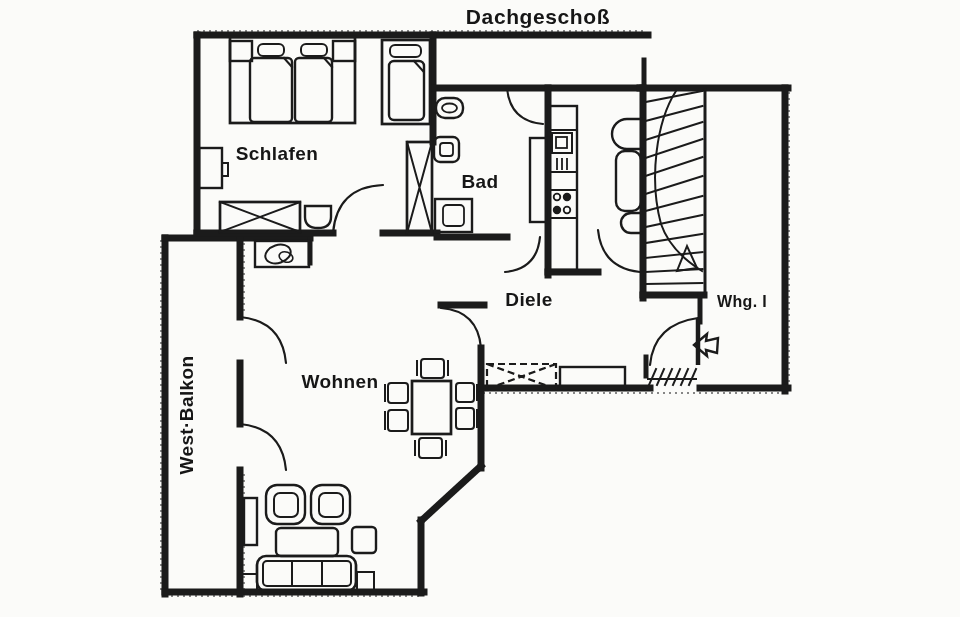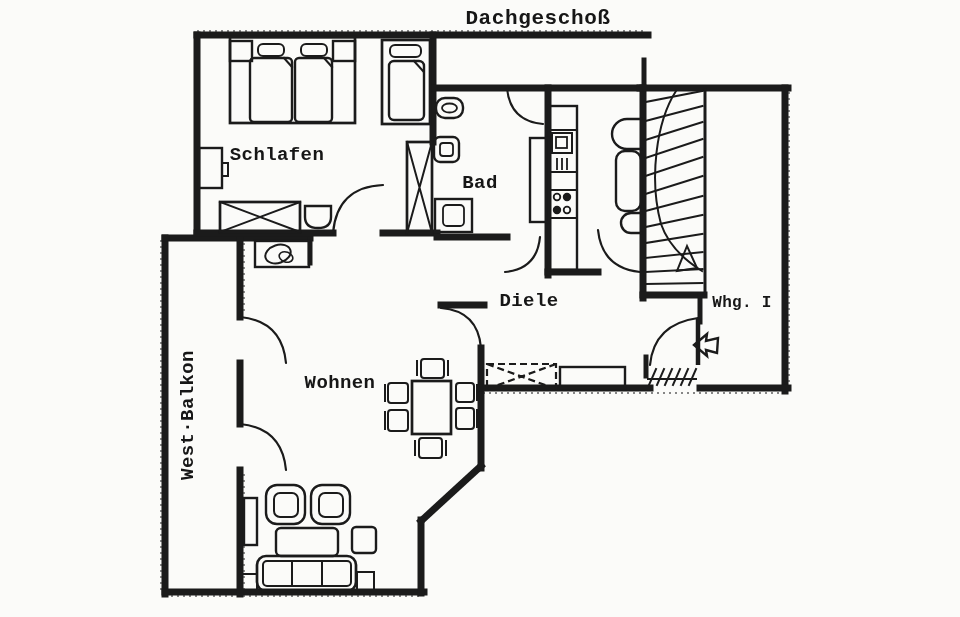--- a/index.html
+++ b/index.html
@@ -1,21 +1,21 @@
 <!DOCTYPE html>
 <html><head>
 <meta charset="utf-8">
 <style>
   html,body{margin:0;padding:0;}
   body{
     width:960px;height:617px;overflow:hidden;
     background:#fbfbf9;
     font-family:"Liberation Sans", sans-serif;
   }
-  .plan-wrap{position:relative;width:940px;height:617px;font-family:Liberation Mono, monospace;}
+  .plan-wrap{position:relative;width:940px;height:617px;}
   svg{position:absolute;left:0;top:0;}
   .wall{stroke:#1b1b1b;stroke-width:7;fill:none;stroke-linecap:square;}
   .wall-med{stroke:#1b1b1b;stroke-width:5;fill:none;stroke-linecap:square;}
   .wall-thin{stroke:#1b1b1b;stroke-width:3;fill:none;stroke-linecap:square;}
   .furn{stroke:#1b1b1b;stroke-width:2.4;fill:none;stroke-linecap:square;}
   .furn-l{stroke:#1b1b1b;stroke-width:2;fill:none;stroke-linecap:square;}
   .furn-xl{stroke:#1b1b1b;stroke-width:2.7;fill:none;}
   .arc{stroke:#1b1b1b;stroke-width:2.2;fill:none;stroke-linecap:round;}
   .dashfurn{stroke:#1b1b1b;stroke-width:2.2;fill:none;stroke-dasharray:7 4;}
   .scantex{stroke:#3a3a3a;stroke-width:1.4;fill:none;stroke-dasharray:2 4;opacity:.8;}

